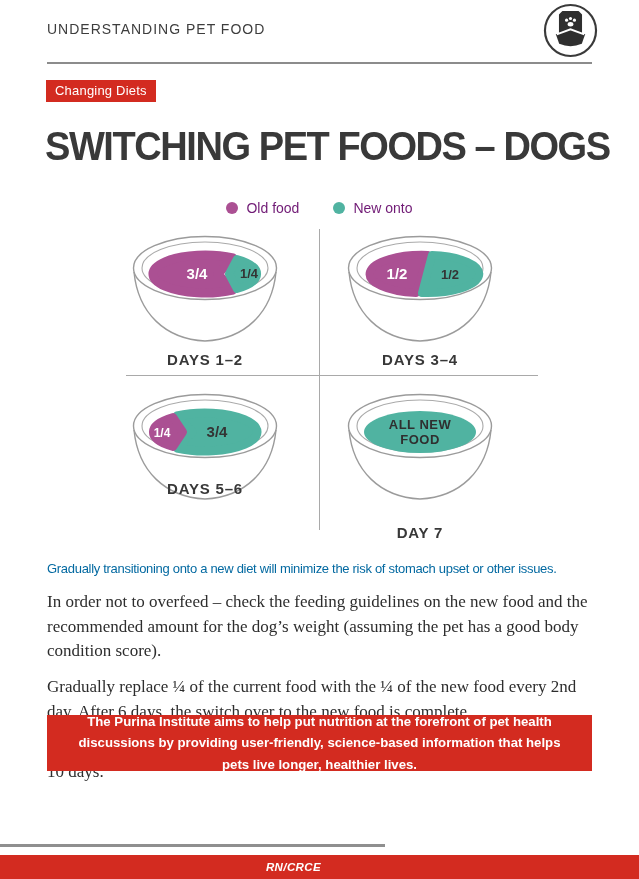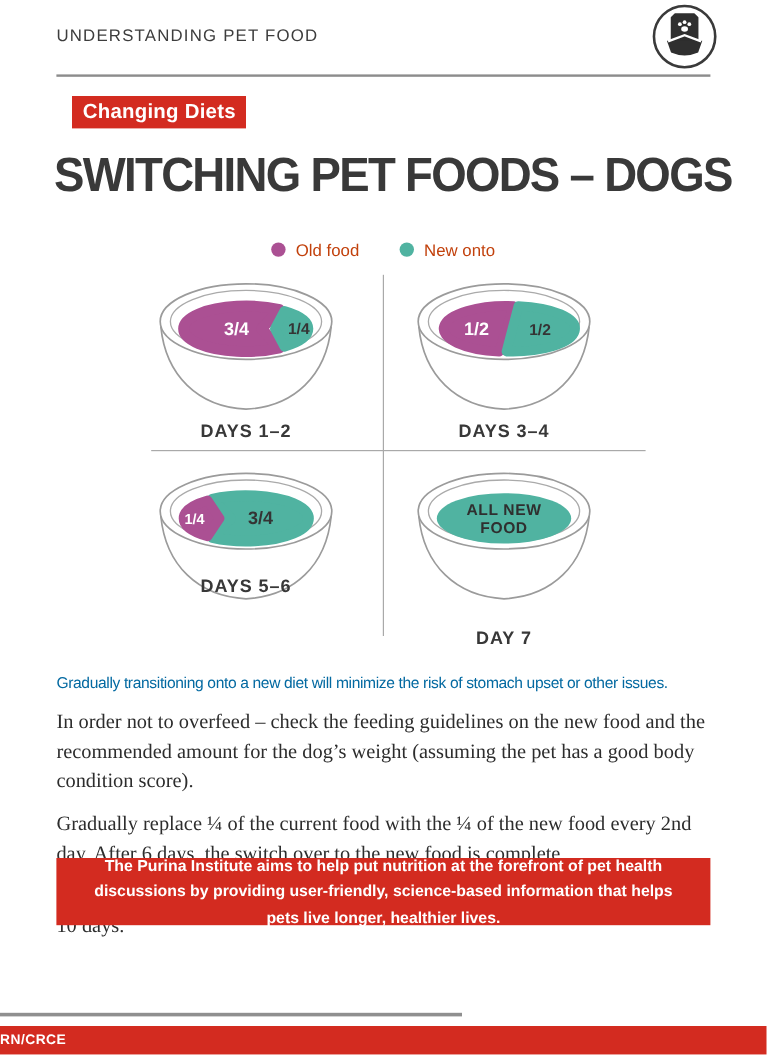--- a/index.html
+++ b/index.html
@@ -12,35 +12,35 @@
     position:absolute; left:47px; top:21px;
     font-size:14px; letter-spacing:1px; color:#3d3d3d; font-weight:400;
   }
   .hdr-icon {
     position:absolute; left:543px; top:3px; width:55px; height:55px;
   }
   .hdr-rule {
     position:absolute; left:47px; top:62px; width:545px; height:2px; background:#8c8c8c;
   }
   .badge {
-    position:absolute; left:60px; top:80px;
-    background:#d32b20; color:#fff; font-weight:700; font-size:17px;
+    position:absolute; left:46px; top:80px;
+    background:#d32b20; color:#fff; font-weight:400; font-size:13px;
     padding:3px 9px 4px; letter-spacing:0.2px;
   }
   .page-title {
     position:absolute; left:45px; top:124px; white-space:nowrap;
     font-size:40px; font-weight:700; letter-spacing:-1.5px; color:#393939;
     transform:scaleX(0.95); transform-origin:left center;
   }
   
   .legend {
     position:absolute; left:0; top:200px; width:639px;
     display:flex; justify-content:center; align-items:center; gap:34px;
   }
-  .legend-item { display:flex; align-items:center; gap:8px; font-size:14px; color:#c2410c; }
+  .legend-item { display:flex; align-items:center; gap:8px; font-size:14px; color:#701a75; }
   .dot { width:12px; height:12px; border-radius:50%; }
   .dot-old { background:#ab5093; }
   .dot-new { background:#50b3a1; }
   
   .bowl { position:absolute; width:160px; height:118px; }
   .bowl-1 { left:125px; top:230px; }
   .bowl-2 { left:340px; top:230px; }
   .bowl-3 { left:125px; top:388px; }
   .bowl-4 { left:340px; top:388px; }
   .bowl-caption {
@@ -89,21 +89,21 @@
     font-size:15px; letter-spacing:1.5px;
   }
   .institute { font-size:24px; color:#404040; letter-spacing:0.5px; }
   .tagline {
     margin-top:7px; font-size:9px; font-weight:700; letter-spacing:3.5px;
     word-spacing:6px; color:#6a6a6a;
   }
   .brand-rule { position:absolute; left:0; top:844px; width:385px; height:3px; background:#8f8f8f; }
   .footer-bar {
     position:absolute; left:0; top:855px; width:639px; height:24px; background:#d32b20;
-    display:flex; align-items:center; justify-content:flex-start; box-sizing:border-box; padding-right:52px;
+    display:flex; align-items:center; justify-content:center; box-sizing:border-box; padding-right:52px;font-style:italic;
   }
   .footer-code { color:#ffffff; font-size:11.5px; font-weight:700; letter-spacing:0.4px; }
 </style>
 </head>
 <body>
 
 <div class="page">
 
   <div class="hdr-title">UNDERSTANDING PET FOOD</div>
   <div class="hdr-icon">

